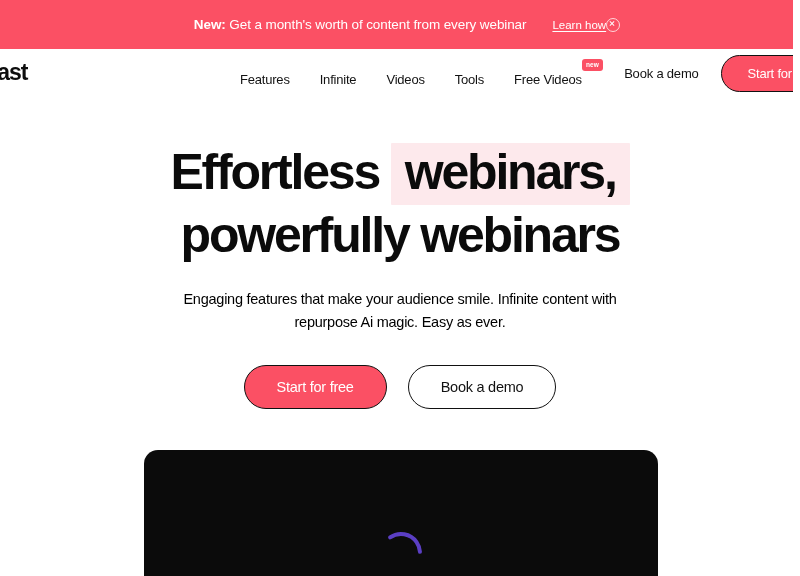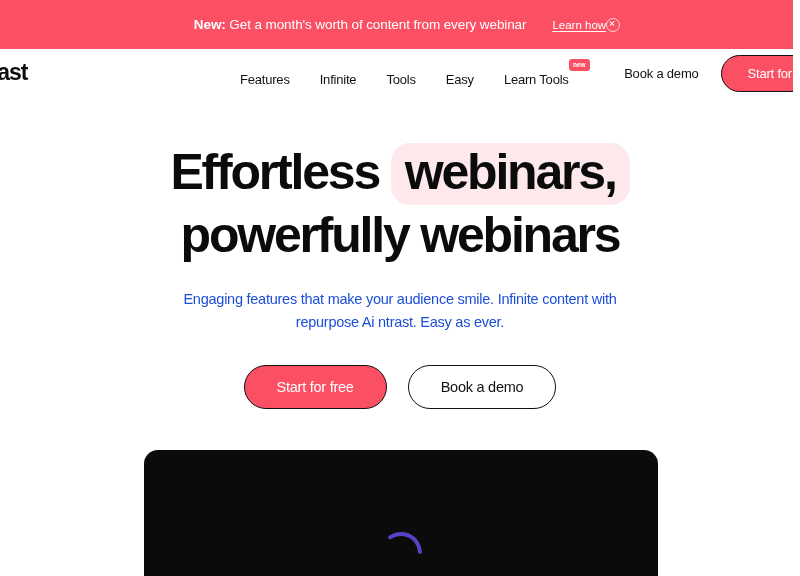--- a/index.html
+++ b/index.html
@@ -178,32 +178,32 @@
     margin: 0;
     padding-top: 44px;
     font-size: 50px;
     line-height: 1.22;
     font-weight: 700;
     letter-spacing: -2.2px;
     color: #0b0b0b;
   }
   .hl-mark {
     background: #fde9ec;
-    border-radius: 19px;
+    border-radius: 1px;
     padding: 3px 14px 6px 14px;
     display: inline-block;
     line-height: 1.05;
     text-align: center;
   }
   .subhead {
     margin: 0;
     padding-top: 22px;
     font-size: 14.5px;
     line-height: 1.62;
-    color: #1d4ed8;
+    color: #000000;
     letter-spacing: -0.25px;
   }
   .subhead-line {
     display: block;
   }
   .cta-row {
     display: flex;
     justify-content: center;
     align-items: center;
     gap: 21px;
@@ -277,48 +277,48 @@
     <div class="logo">ntrast</div>
 
     <div class="nav">
       <div class="nav-item">
         <span>Features</span>
       </div>
       <div class="nav-item">
         <span>Infinite</span>
       </div>
       <div class="nav-item">
+        <span>Videos</span>
+      </div>
+      <div class="nav-item">
         <span>Tools</span>
       </div>
       <div class="nav-item">
-        <span>Easy</span>
-      </div>
-      <div class="nav-item">
-        <span>Learn Tools</span>
+        <span>Free Videos</span>
         <span class="badge-new">new</span>
       </div>
     </div>
 
     <div class="nav-right">
       <div class="nav-demo">Book a demo</div>
       <div class="btn-nav-cta">Start for free</div>
     </div>
   </div>
 
   <div class="hero">
     <h1 class="headline">
       <span>Effortless</span>
       <span class="hl-mark">webinars,</span>
       <br>
       <span>powerfully webinars</span>
     </h1>
 
     <p class="subhead">
       <span class="subhead-line">Engaging features that make your audience smile. Infinite content with</span>
-      <span class="subhead-line">repurpose Ai ntrast. Easy as ever.</span>
+      <span class="subhead-line">repurpose Ai magic. Easy as ever.</span>
     </p>
 
     <div class="cta-row">
       <div class="btn btn-primary">Start for free</div>
       <div class="btn btn-secondary">Book a demo</div>
     </div>
   </div>
 
   <div class="media-wrap">
     <div class="media-panel">

